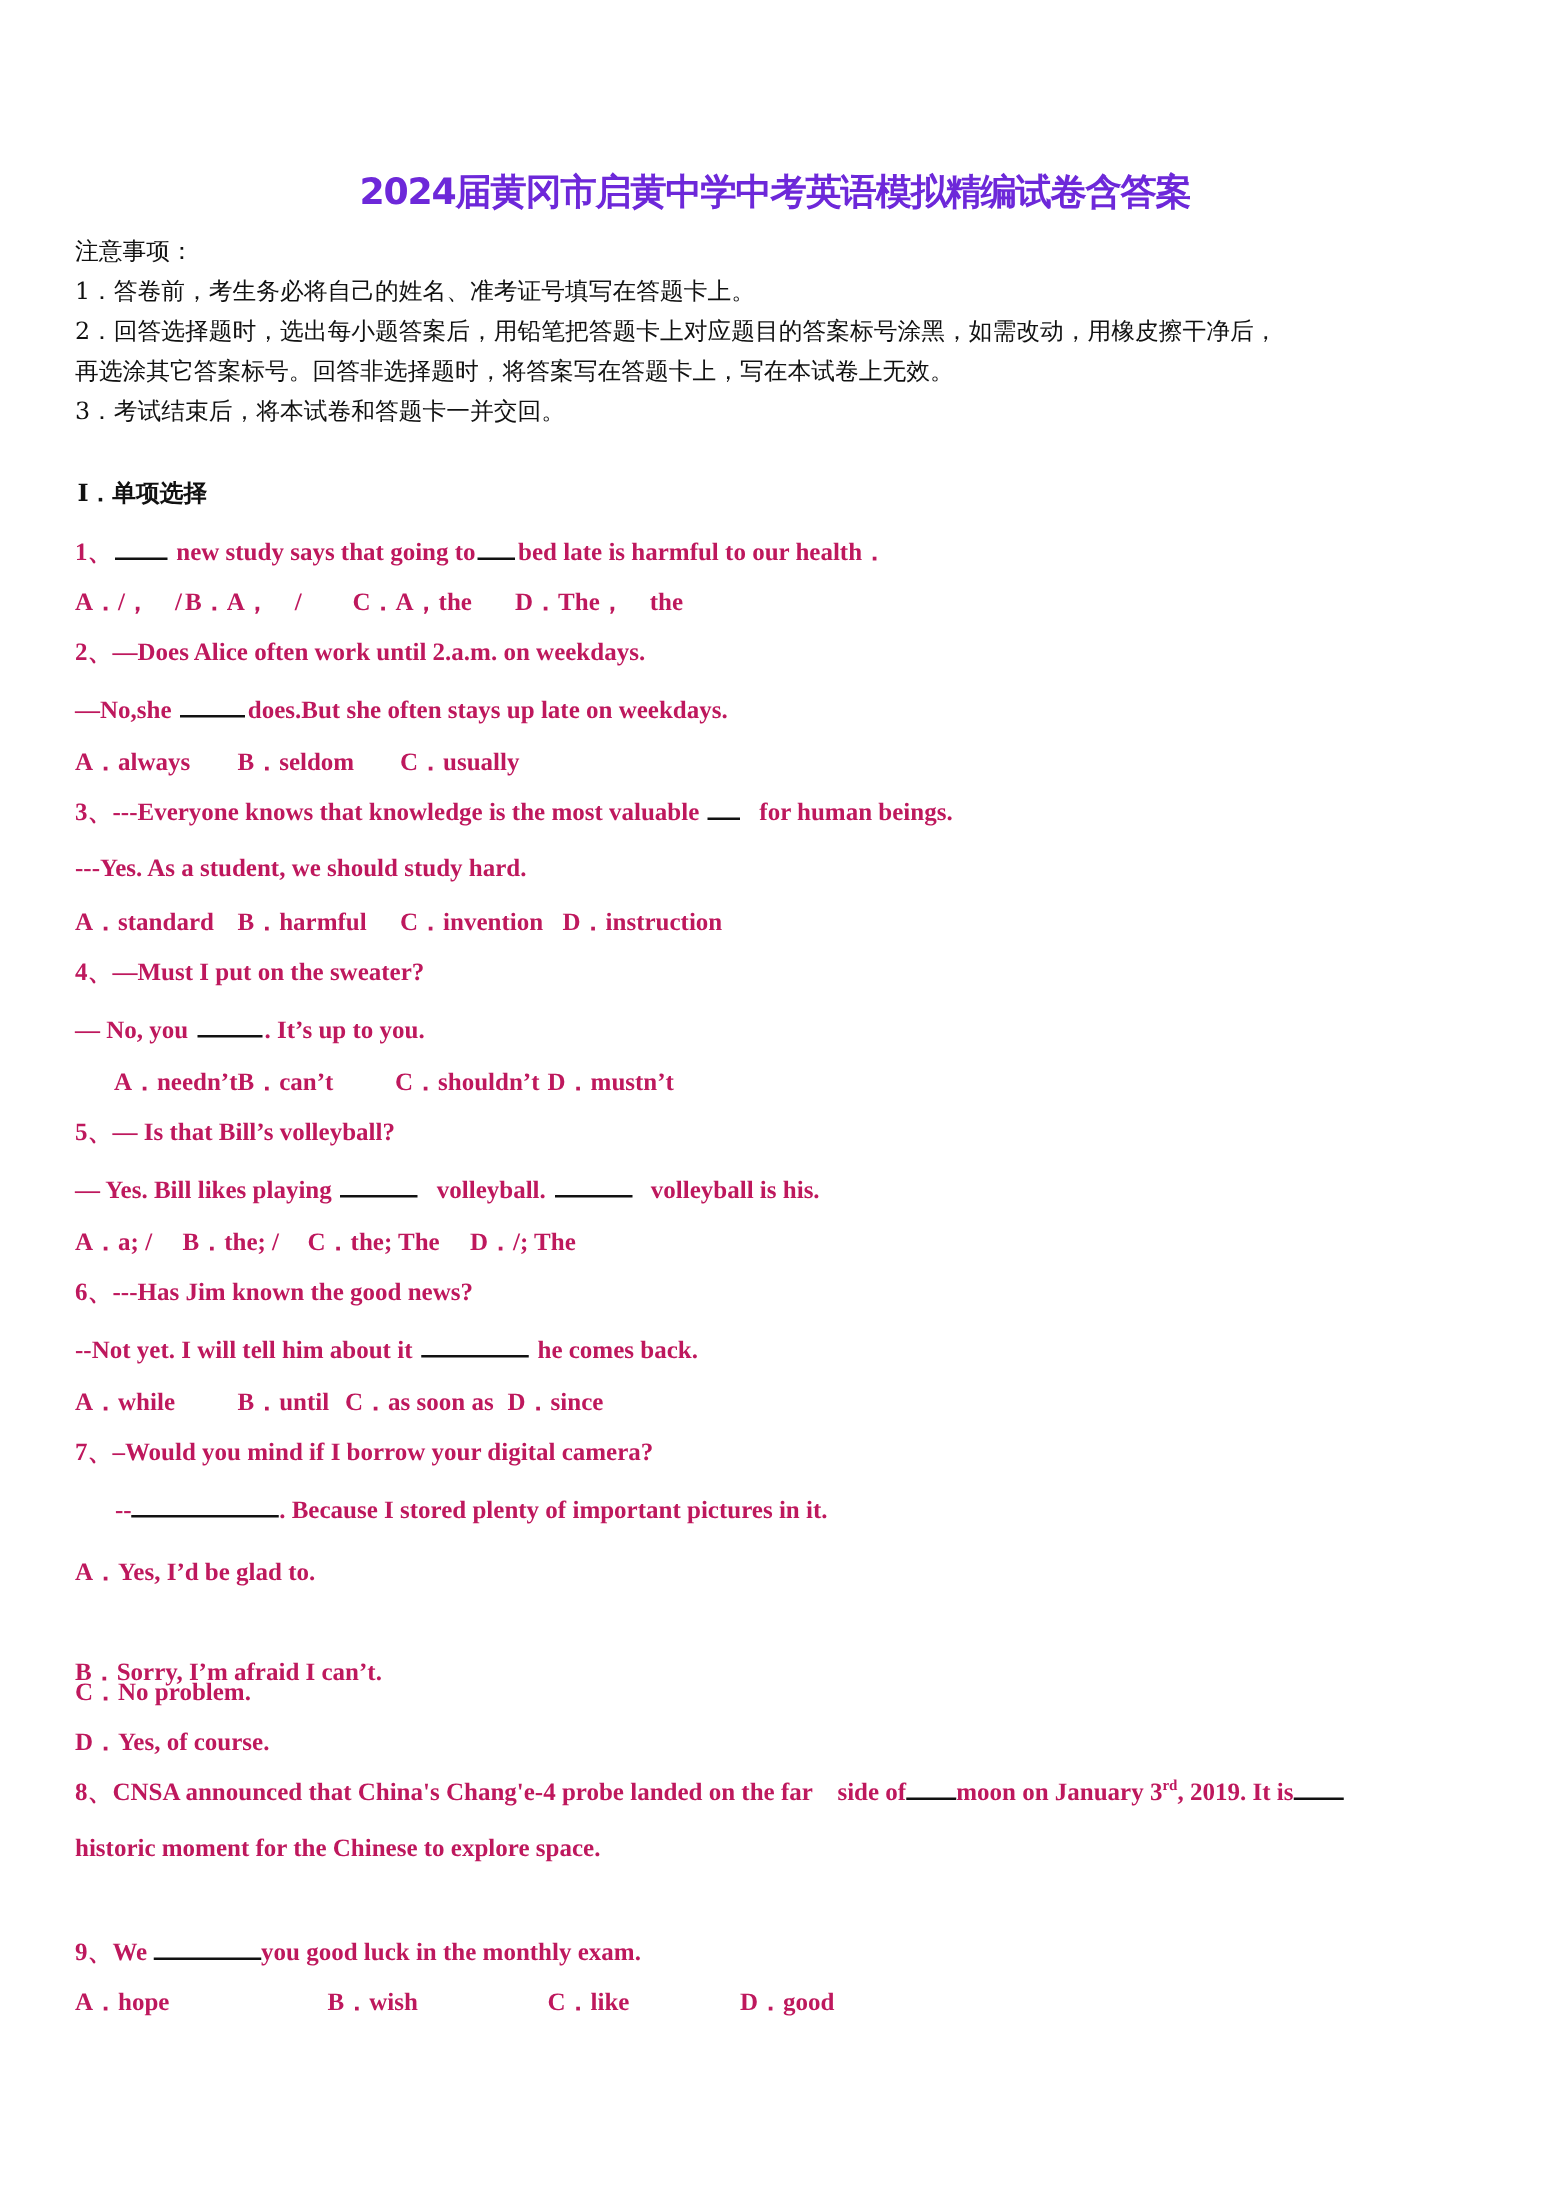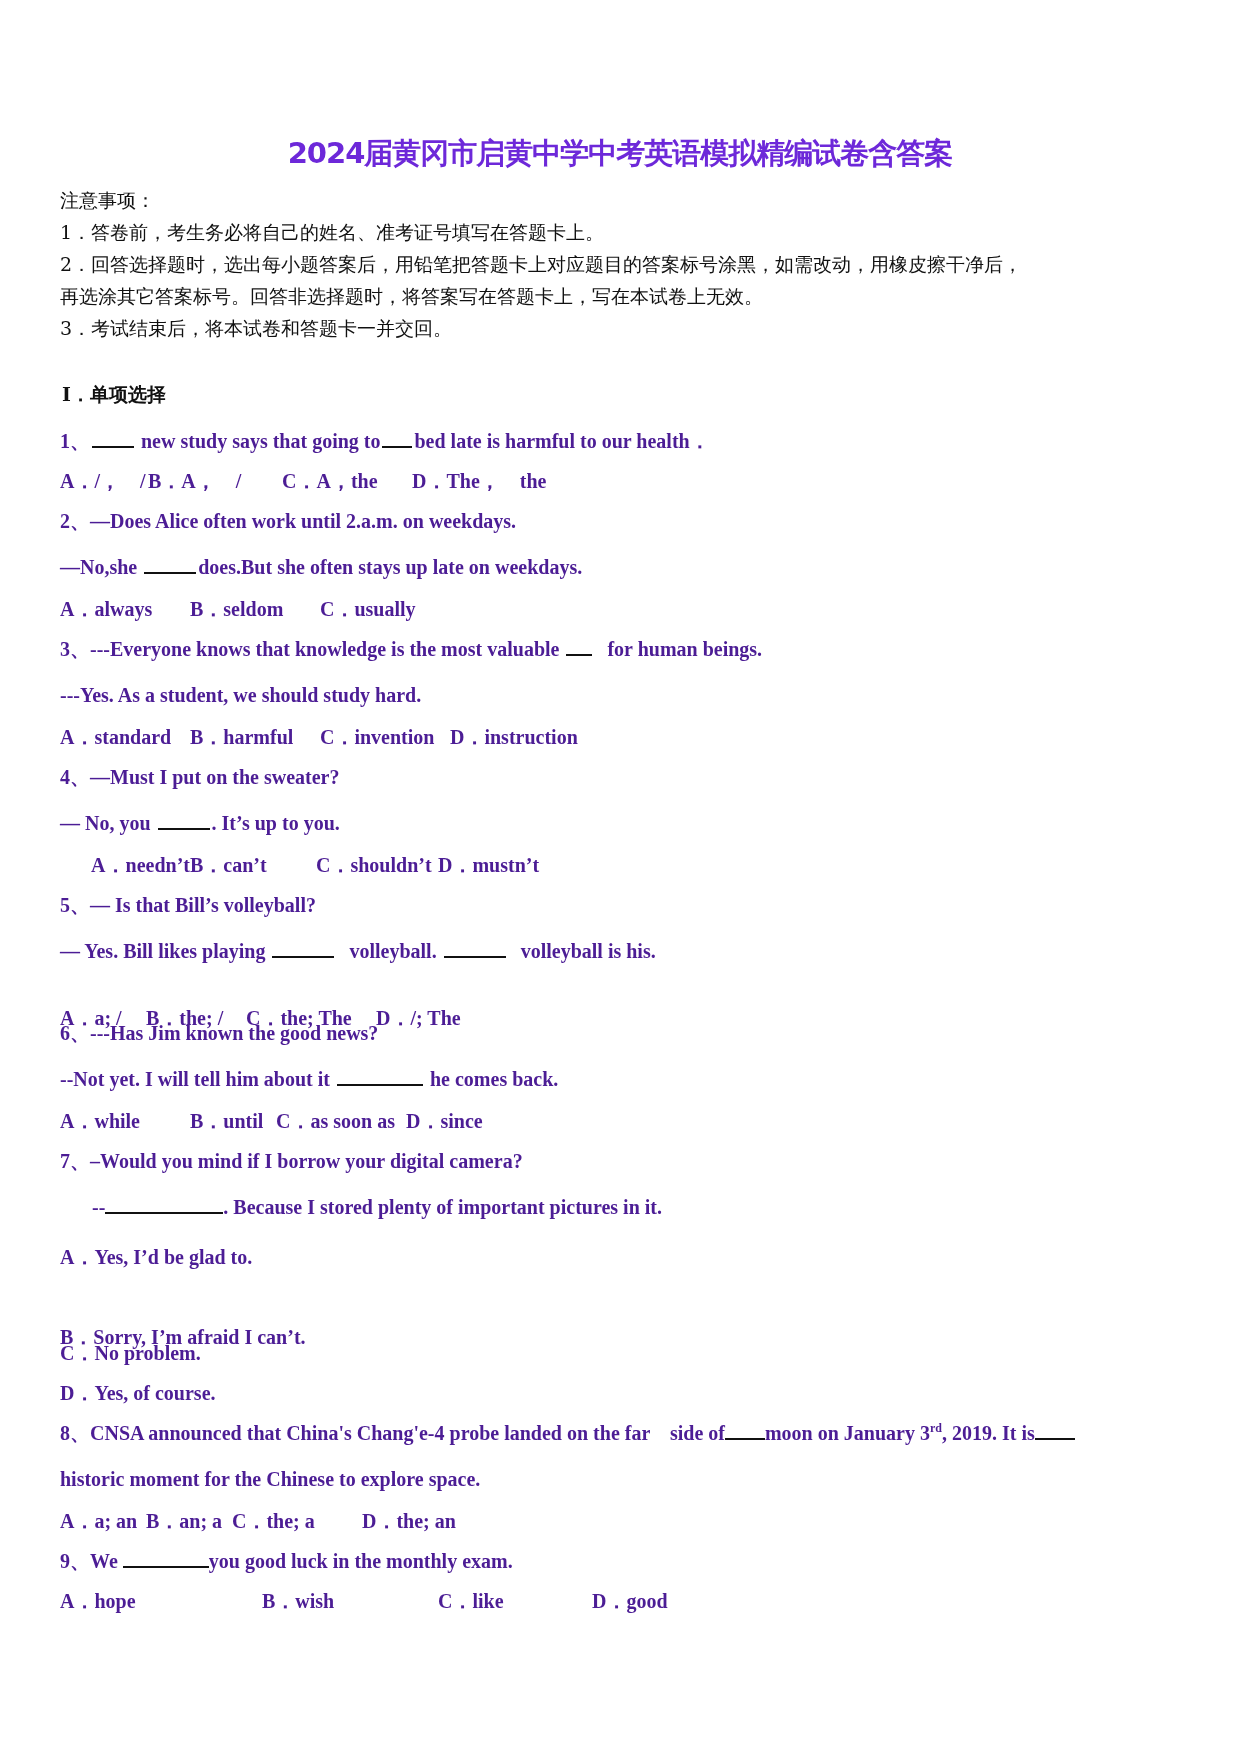--- a/index.html
+++ b/index.html
@@ -29,21 +29,21 @@
       font-size: 19px;
       color: #111;
       white-space: nowrap;
     }
     .line {
       position: absolute;
       left: 60px;
       font-family: "Liberation Serif", serif;
       font-weight: bold;
       font-size: 20px;
-      color: #4c1d95;
+      color: #be185d;
       white-space: nowrap;
     }
     .sec {
       position: absolute;
       left: 62px;
       font-family: "DejaVu Serif", serif;
       font-size: 19px;
       font-weight: bold;
       color: #111;
     }
@@ -107,21 +107,21 @@
     <span class="opt" style="width:130px;text-align:right;">A．needn’t</span><span class="opt" style="width:90px;">B．can’t</span><span class="opt" style="width:122px;margin-left:36px;">C．shouldn’t</span><span class="opt">D．mustn’t</span>
   </div>
 
   <div class="line" style="top:892px;">
     <span>5、</span><span>— Is that Bill’s volleyball?</span>
   </div>
   <div class="line" style="top:940px;">
     <span>— Yes. Bill likes playing </span><span class="blank" style="width:62px;margin-right:10px;"></span><span> volleyball. </span><span class="blank" style="width:62px;margin-right:10px;"></span><span> volleyball is his.</span>
   </div>
   <div class="line" style="top:980px;">
-    <span class="opt" style="width:86px;">A．a; /</span><span class="opt" style="width:100px;">B．the; /</span><span class="opt" style="width:130px;margin-top:25px;">C．the; The</span><span class="opt">D．/; The</span>
+    <span class="opt" style="width:86px;">A．a; /</span><span class="opt" style="width:100px;">B．the; /</span><span class="opt" style="width:130px;">C．the; The</span><span class="opt">D．/; The</span>
   </div>
 
   <div class="line" style="top:1020px;">
     <span>6、</span><span>---Has Jim known the good news?</span>
   </div>
   <div class="line" style="top:1068px;">
     <span>--Not yet. I will tell him about it </span><span class="blank" style="width:86px;"></span><span> he comes back.</span>
   </div>
   <div class="line" style="top:1108px;">
     <span class="opt" style="width:130px;">A．while</span><span class="opt" style="width:86px;">B．until</span><span class="opt" style="width:130px;">C．as soon as</span><span class="opt">D．since</span>
@@ -135,23 +135,20 @@
   </div>
   <div class="line" style="top:1244px;">A．Yes, I’d be glad to.</div>
   <div class="line" style="top:1324px;">B．Sorry, I’m afraid I can’t.</div>
   <div class="line" style="top:1340px;">C．No problem.</div>
   <div class="line" style="top:1380px;">D．Yes, of course.</div>
 
   <div class="line" style="top:1420px;">
     <span>8、</span><span>CNSA announced that China's Chang'e-4 probe landed on the far　side of</span><span class="blank" style="width:40px;margin:0;"></span><span>moon on January 3</span><sup>rd</sup><span>, 2019. It is</span><span class="blank" style="width:40px;margin:0;"></span>
   </div>
   <div class="line" style="top:1468px;">historic moment for the Chinese to explore space.</div>
-  <div class="line" style="top:1508px;">
-    <span class="opt" style="width:86px;">A．a; an</span><span class="opt" style="width:86px;">B．an; a</span><span class="opt" style="width:130px;">C．the; a</span><span class="opt">D．the; an</span>
-  </div>
 
   <div class="line" style="top:1548px;">
     <span>9、</span><span>We </span><span class="blank" style="width:86px;margin:0;"></span><span>you good luck in the monthly exam.</span>
   </div>
   <div class="line" style="top:1588px;">
     <span class="opt" style="width:202px;">A．hope</span><span class="opt" style="width:176px;">B．wish</span><span class="opt" style="width:154px;">C．like</span><span class="opt">D．good</span>
   </div>
 
 </div>
 

